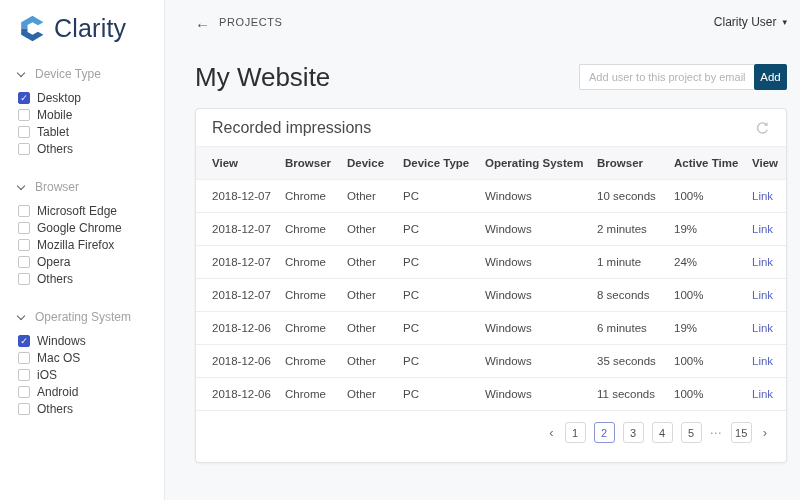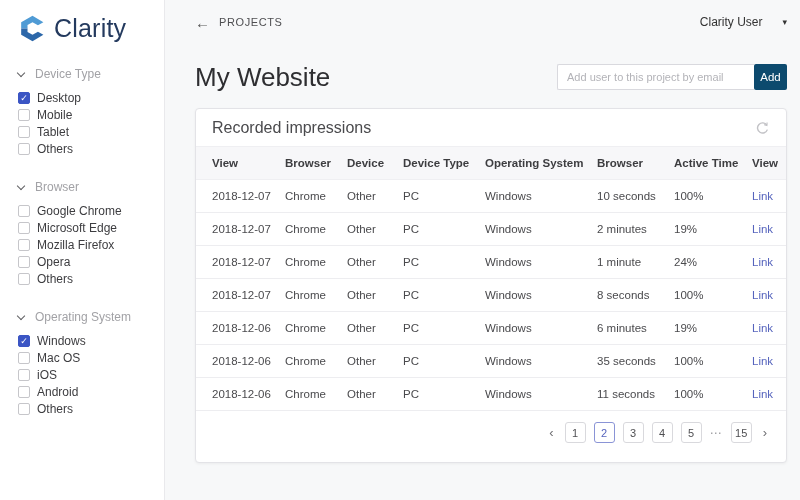--- a/index.html
+++ b/index.html
@@ -21,27 +21,27 @@
   .cb .tick { display:none; color:#fff; font-size:9px; line-height:9px; }
   .cb.checked { background:#3b55c4; border-color:#3b55c4; }
   .cb.checked .tick { display:block; }
 
   
   .main { flex:1; background:#f7f8f9; padding:0 13px 0 30px; }
   .topbar { display:flex; justify-content:space-between; align-items:center; padding-top:13px; height:31px; }
   .back { display:flex; align-items:center; gap:9px; cursor:pointer; }
   .back-arrow { font-size:15px; color:#555; }
   .back-label { font-size:11px; letter-spacing:.6px; color:#4f4f52; }
-  .user-menu { display:flex; align-items:center; gap:20px; font-size:12px; color:#333; cursor:pointer; }
+  .user-menu { display:flex; align-items:center; gap:6px; font-size:12px; color:#333; cursor:pointer; }
   .caret { font-size:9px; color:#333; }
 
   .title-row { margin-top:29px; display:flex; justify-content:space-between; align-items:center; height:34px; }
   .page-title { font-size:26px; font-weight:400; color:#2e2e31; }
   .add-user { display:flex; align-items:stretch; height:26px; }
-  .add-input { width:197px; border:1px solid #d9d9de; border-right:none; border-radius:2px 0 0 2px; padding:0 9px; font-size:11px; color:#333; background:#fff; outline:none; font-family:"Liberation Sans", sans-serif; }
+  .add-input { width:175px; border:1px solid #d9d9de; border-right:none; border-radius:2px 0 0 2px; padding:0 9px; font-size:11px; color:#333; background:#fff; outline:none; font-family:"Liberation Sans", sans-serif; }
   .add-input::placeholder { color:#b3b3b8; }
   .add-btn { width:33px; border:none; background:#0c4a6e; color:#fff; font-size:11.5px; border-radius:2px; cursor:pointer; font-family:"Liberation Sans", sans-serif; }
 
   .tabs { margin-top:12px; display:flex; gap:27px; font-size:11px; letter-spacing:.4px; }
   .tab { color:#c9c9cd; padding-bottom:7px; border-bottom:2px solid transparent; cursor:pointer; }
   .tab.dark { color:#3a3a3c; }
   .tab.active { color:#5664bd; border-bottom-color:#5664bd; }
 
   .card { margin-top:14px; background:#fff; border:1px solid #e3e3e7; border-radius:4px; box-shadow:0 1px 3px rgba(0,0,0,.05); height:355px; display:flex; flex-direction:column; overflow:hidden; }
   .card-head { display:flex; justify-content:space-between; align-items:center; padding:10px 16px 9px 16px; font-size:16px; color:#4a4a4d; }
@@ -101,25 +101,25 @@
     </div>
 
     <div class="side-section">
       <div class="side-title">
         <span class="chev"></span>
         <span>Browser</span>
       </div>
       <div class="side-list">
         <label class="side-item">
           <span class="cb"></span>
+          <span>Microsoft Edge</span>
+        </label>
+        <label class="side-item">
+          <span class="cb"></span>
           <span>Google Chrome</span>
-        </label>
-        <label class="side-item">
-          <span class="cb"></span>
-          <span>Microsoft Edge</span>
         </label>
         <label class="side-item">
           <span class="cb"></span>
           <span>Mozilla Firefox</span>
         </label>
         <label class="side-item">
           <span class="cb"></span>
           <span>Opera</span>
         </label>
         <label class="side-item">

